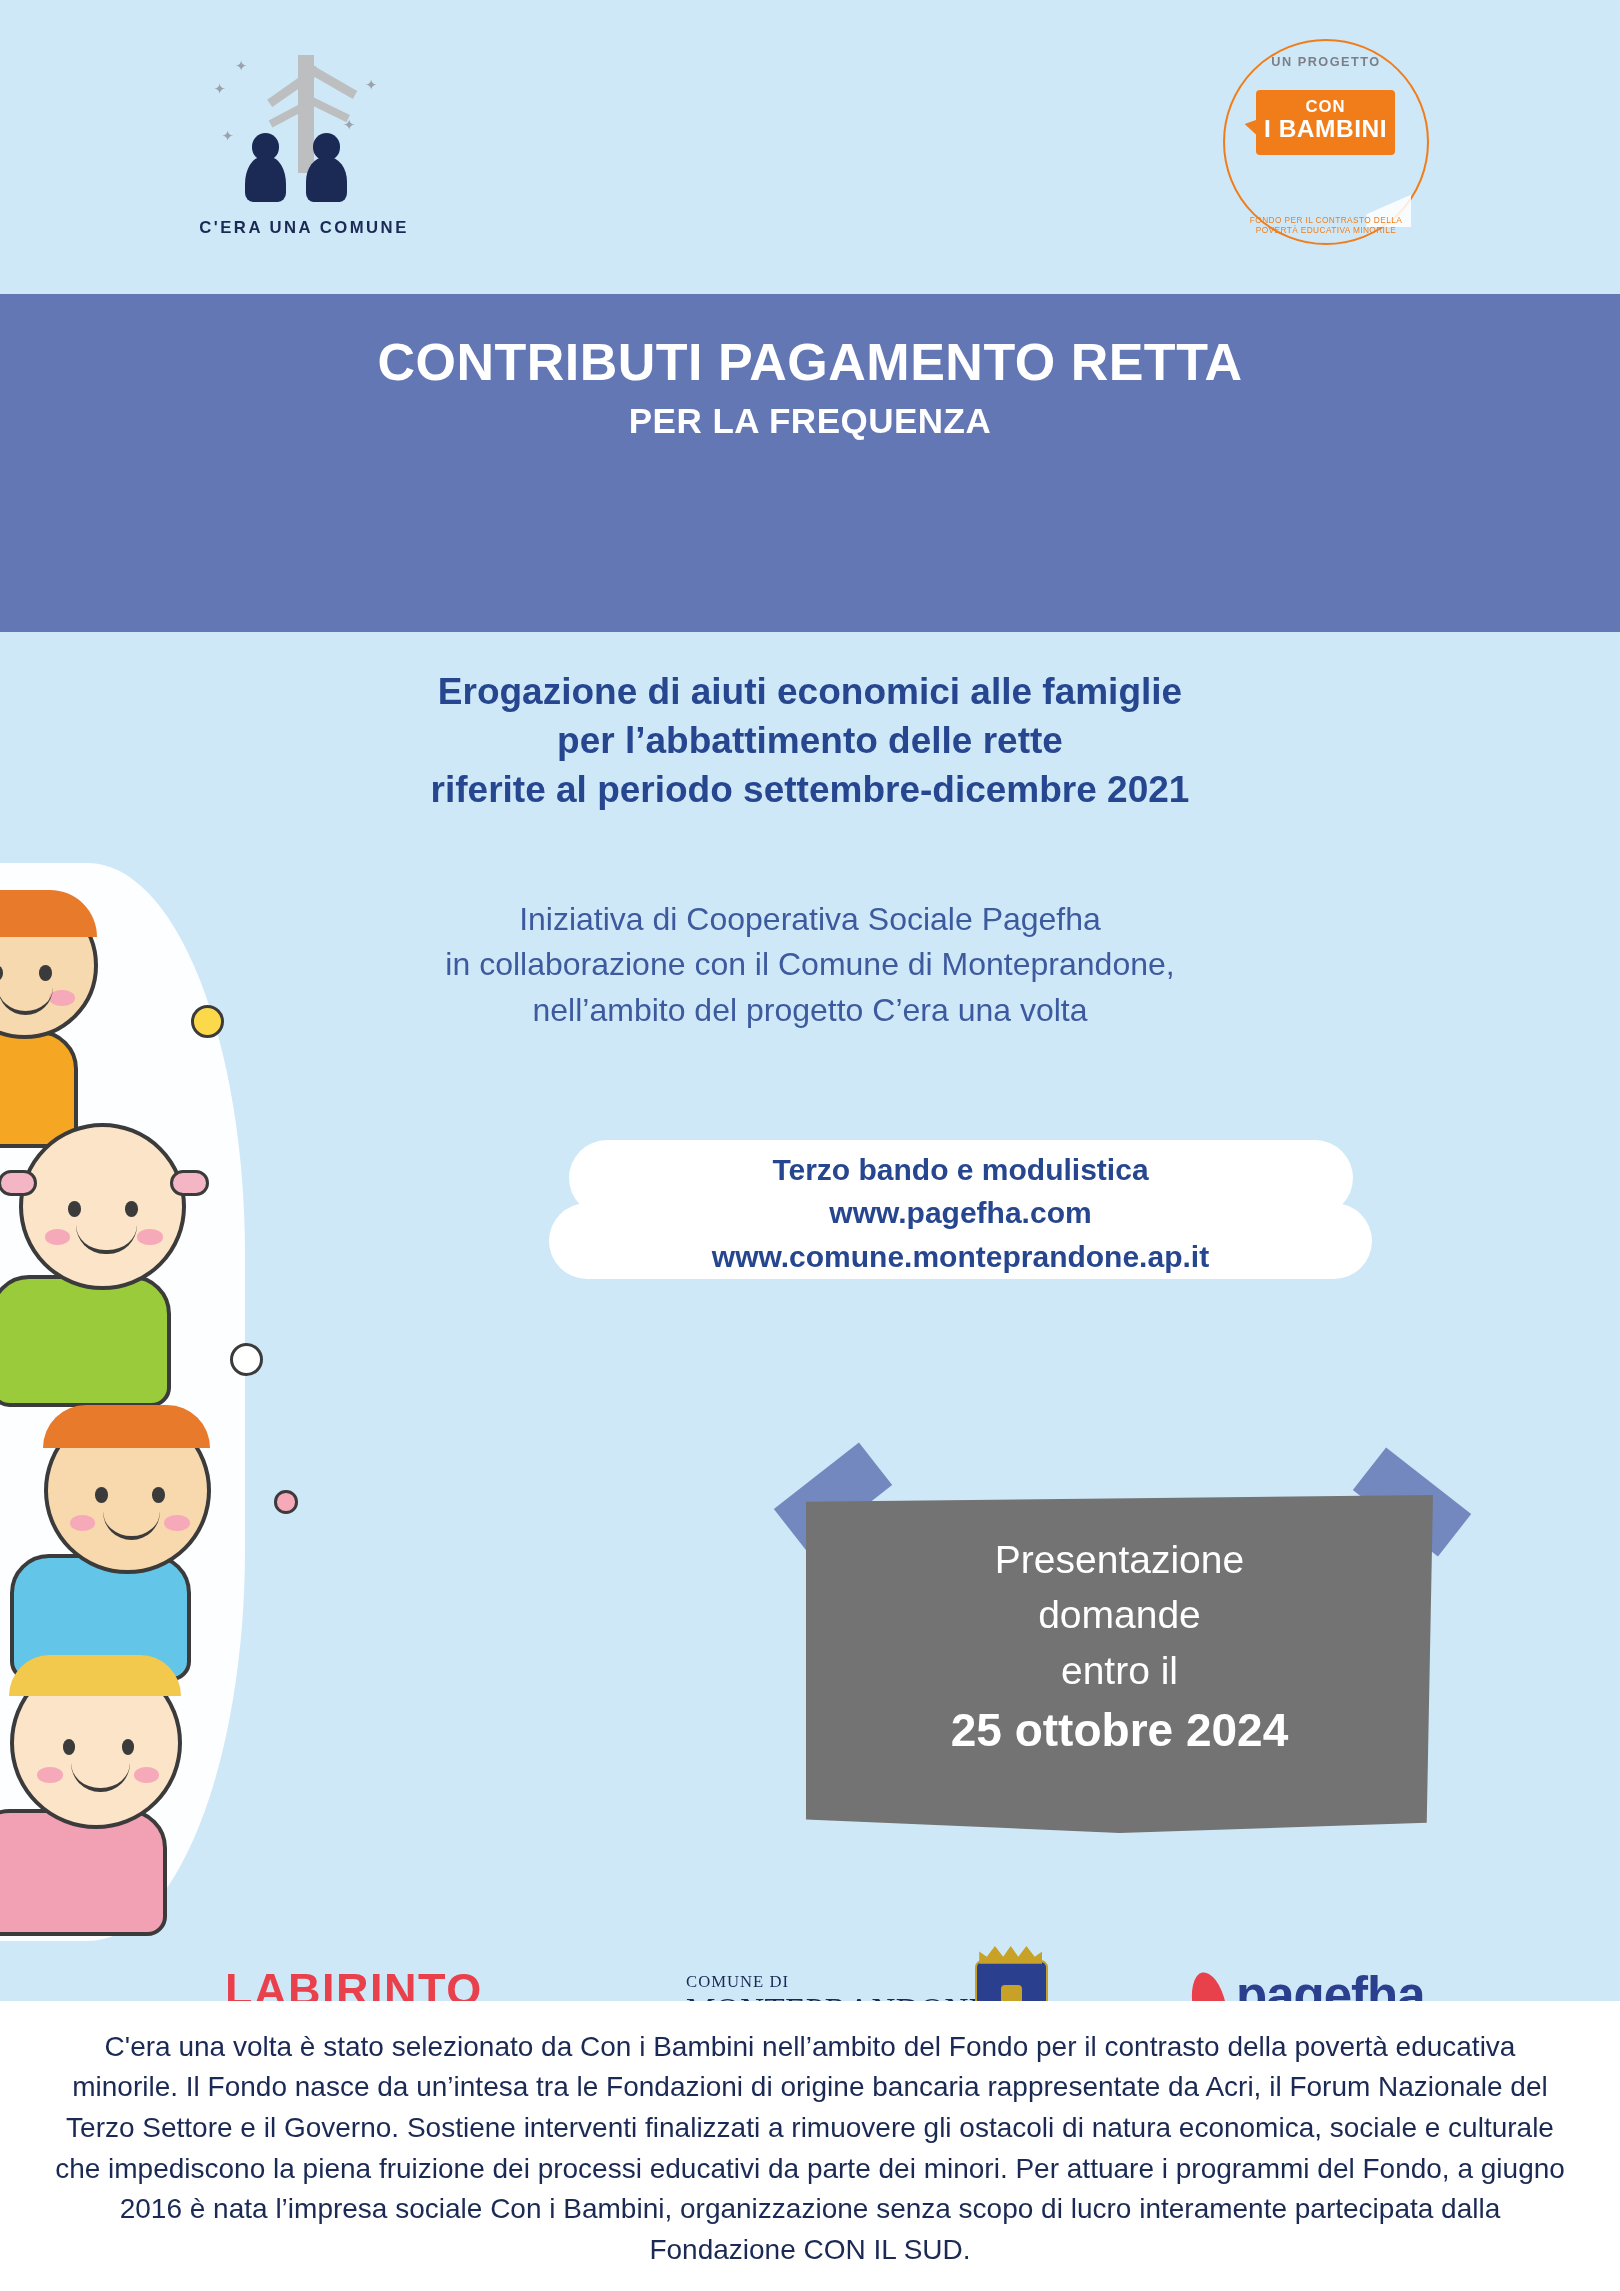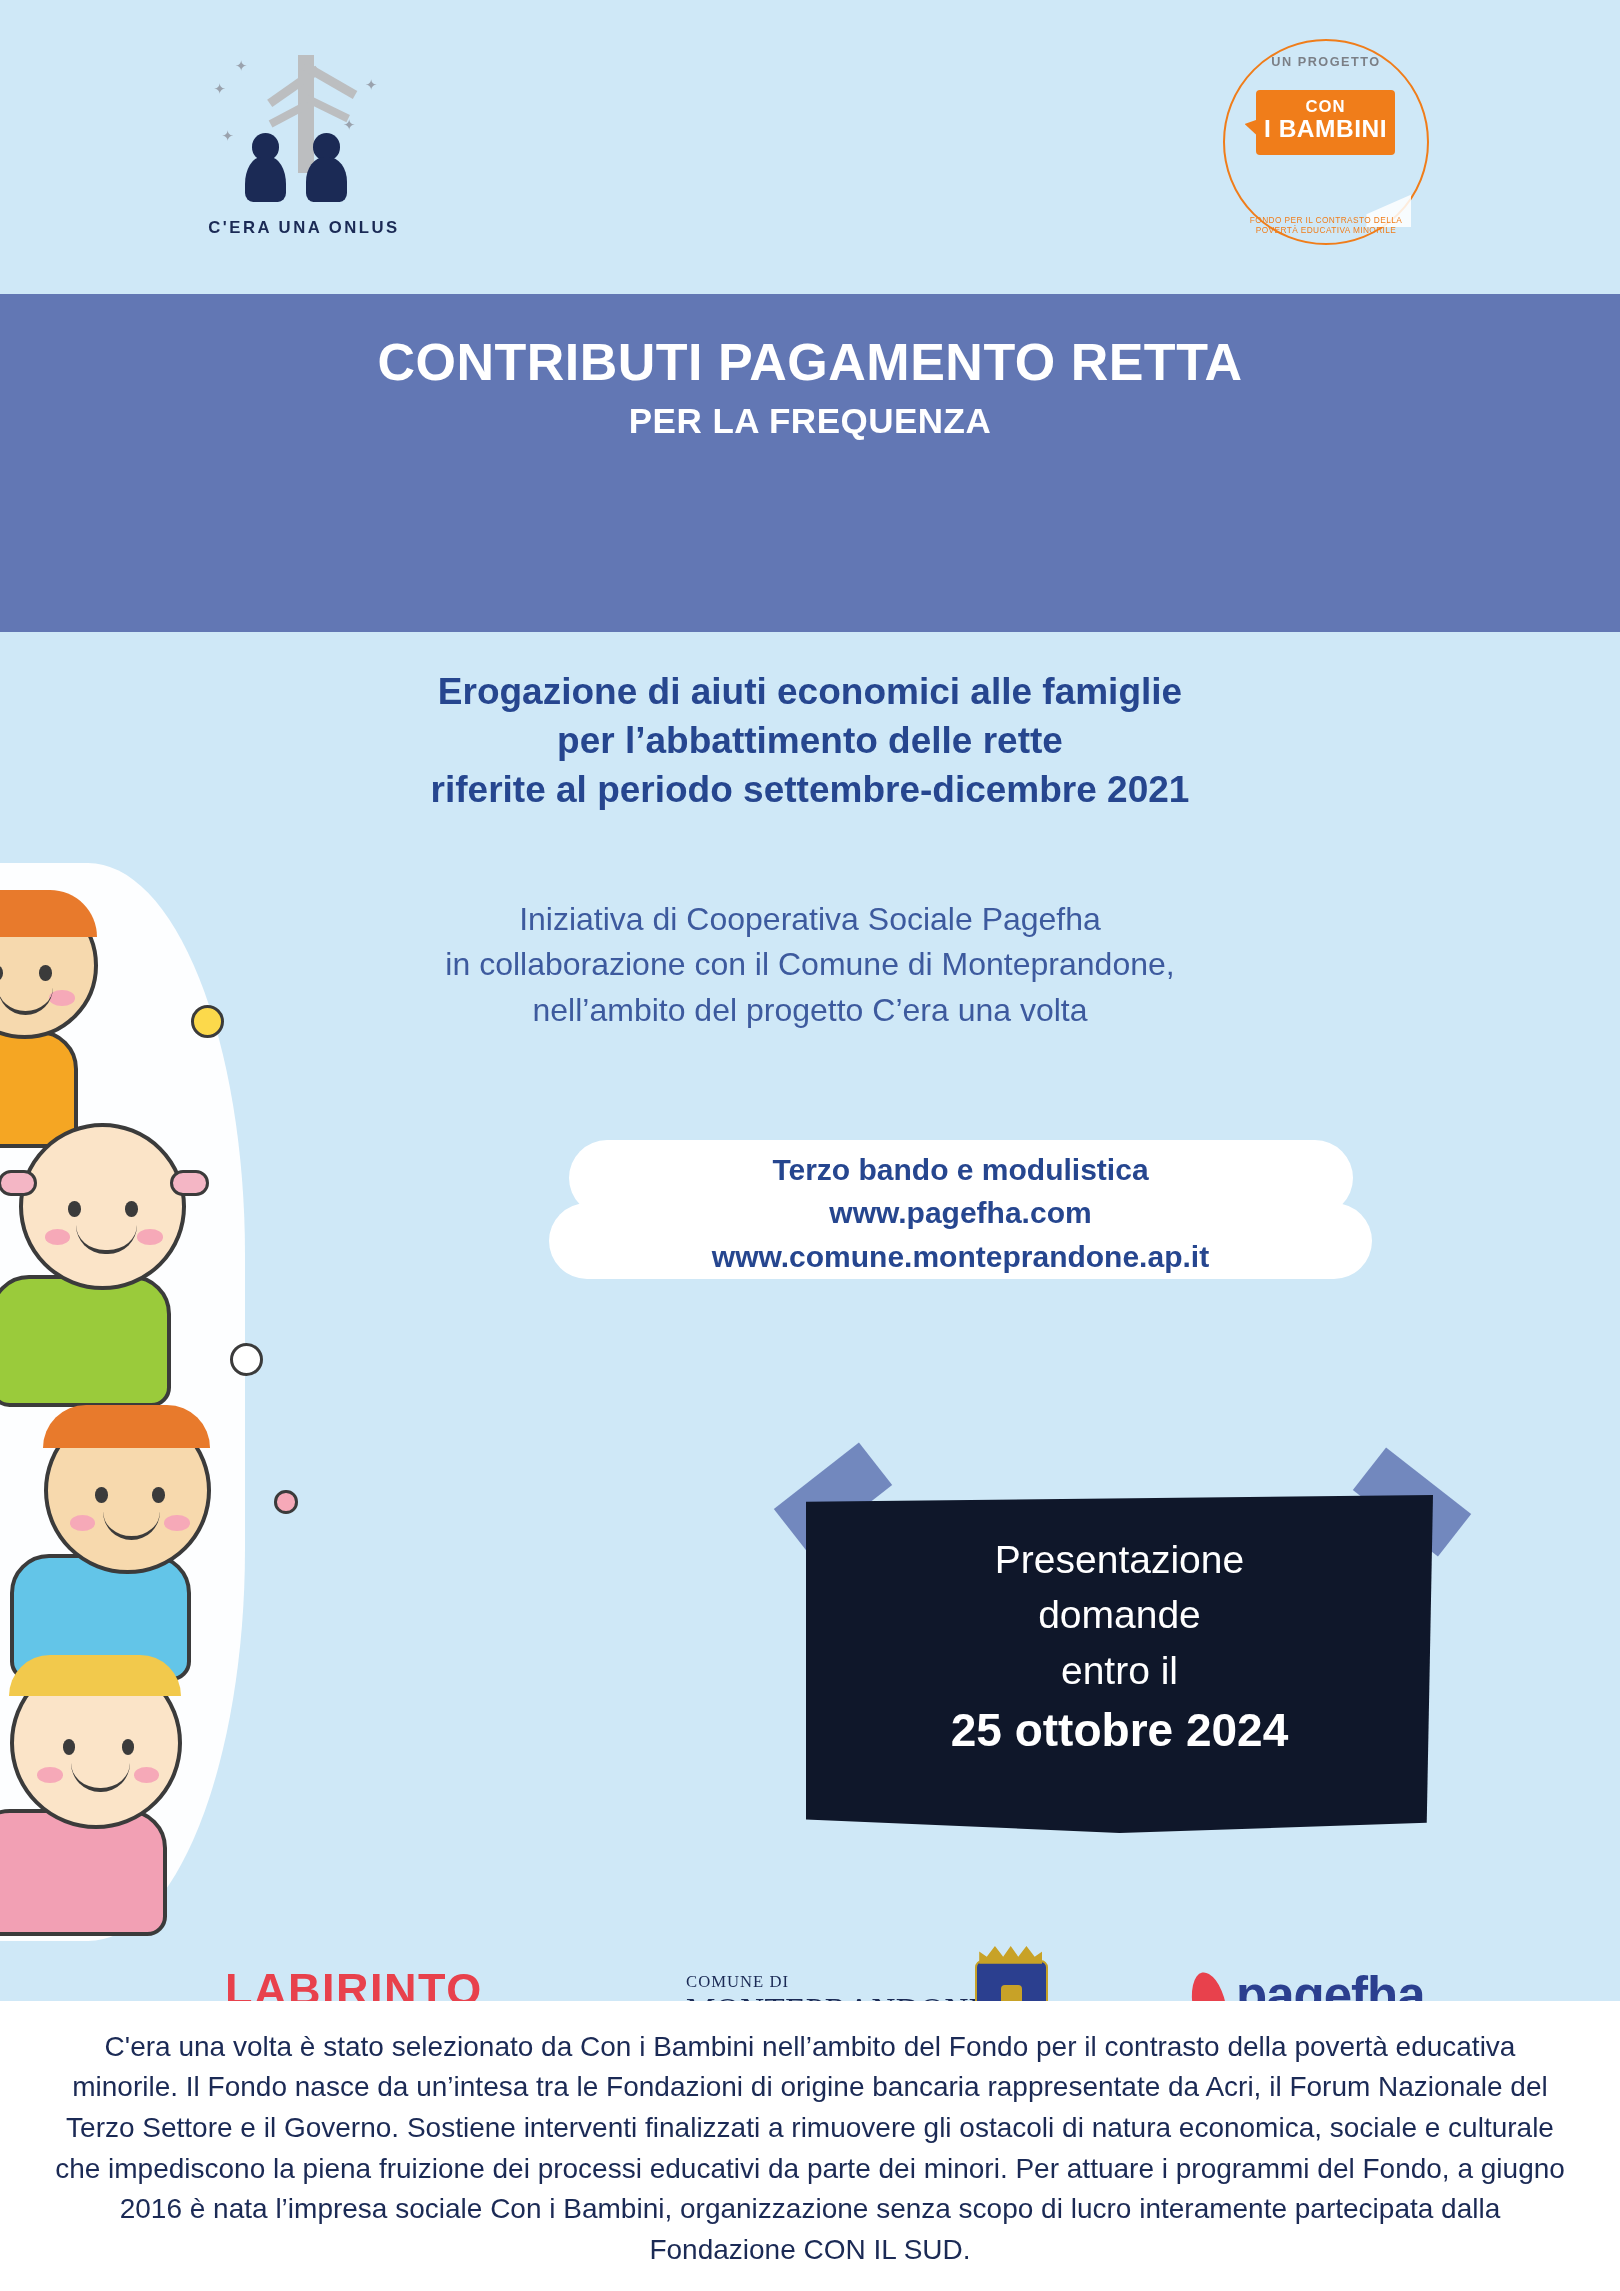--- a/index.html
+++ b/index.html
@@ -207,21 +207,21 @@
     line-height: 1.45;
   }
 
   
   .deadline {
     position: absolute;
     left: 806px;
     top: 1495px;
     width: 627px;
     height: 338px;
-    background: #0f172a;
+    background: #737373;
     color: #ffffff;
     text-align: center;
     padding-top: 37px;
     font-size: 39px;
     line-height: 1.42;
     clip-path: polygon(0 2%, 100% 0, 99% 97%, 50% 100%, 0 96%);
   }
   .deadline .bold-date {
     font-weight: bold;
     font-size: 46px;
@@ -427,21 +427,21 @@
       <div class="star" style="left:25.5px; top:80px;">✦</div>
       <div class="kid kid-left">
         <div class="head"></div>
           <div class="body"></div>
       </div>
       <div class="kid kid-right">
         <div class="head"></div>
           <div class="body"></div>
       </div>
     </div>
-    <div class="caption">C'ERA UNA ONLUS</div>
+    <div class="caption">C'ERA UNA COMUNE</div>
   </div>
 
   <div class="logo-conibambini">
     <div class="cb-ring"></div>
     <div class="cb-top">UN PROGETTO</div>
     <div class="cb-swoosh"></div>
     <div class="cb-box">
       <div class="l1">CON</div>
       <div class="l2">I BAMBINI</div>
     </div>

